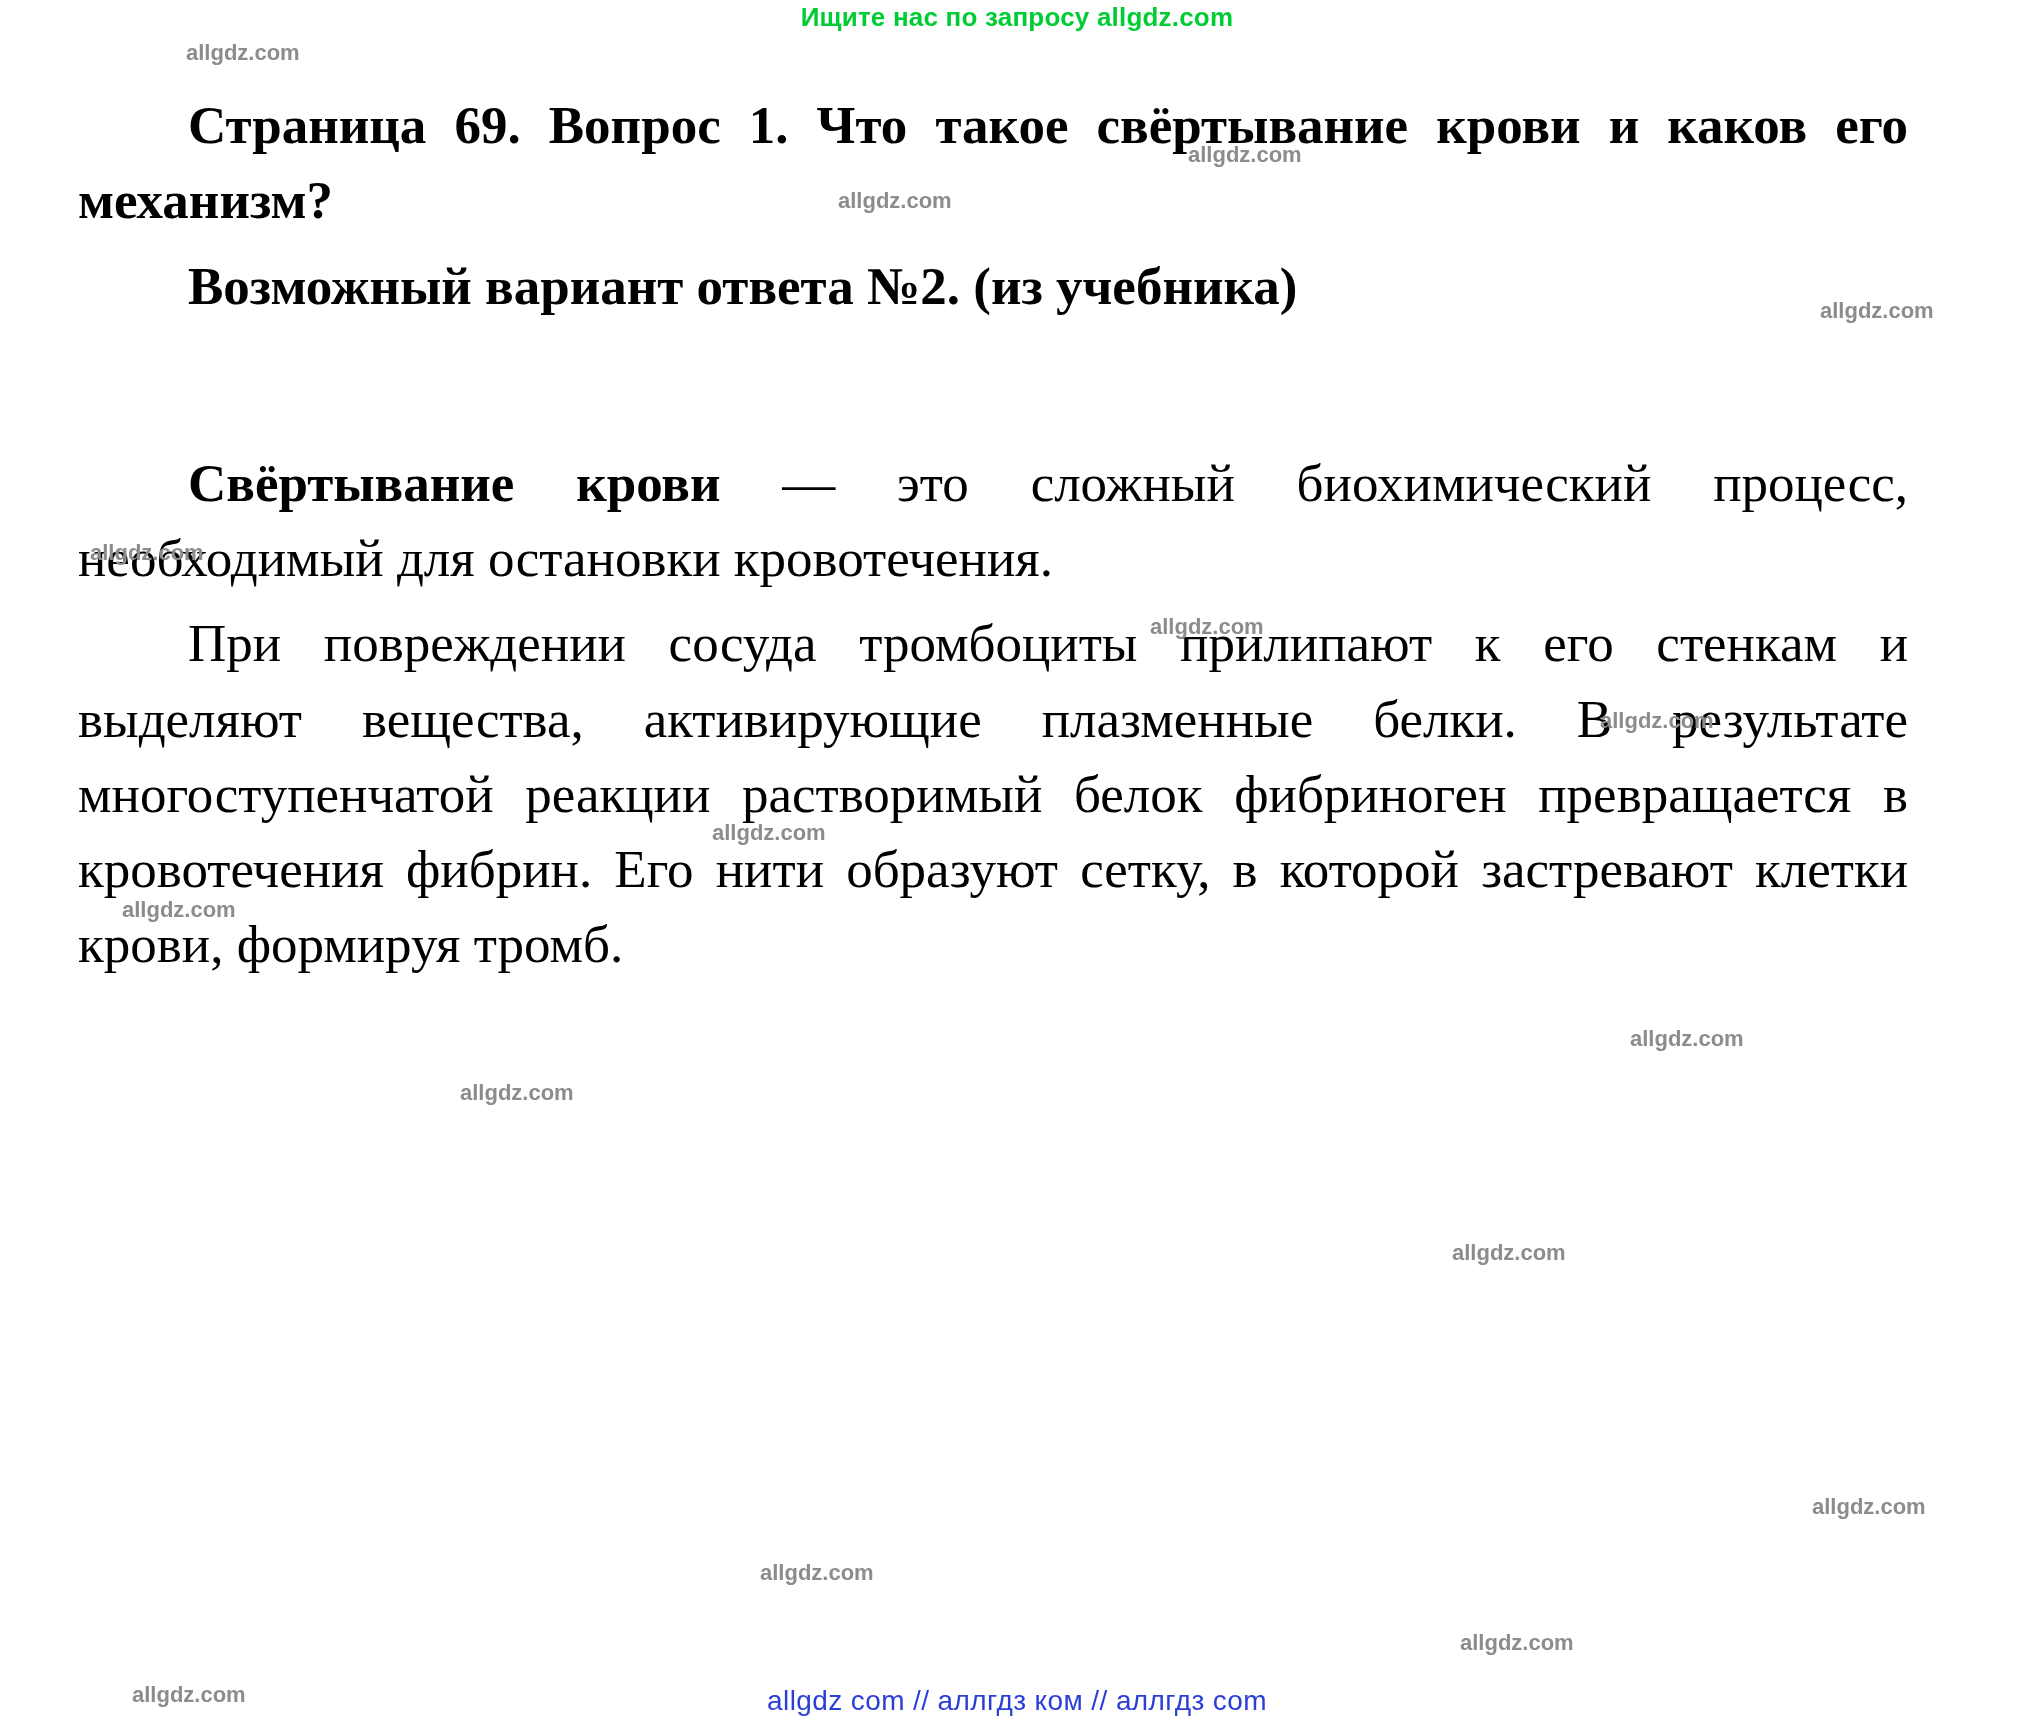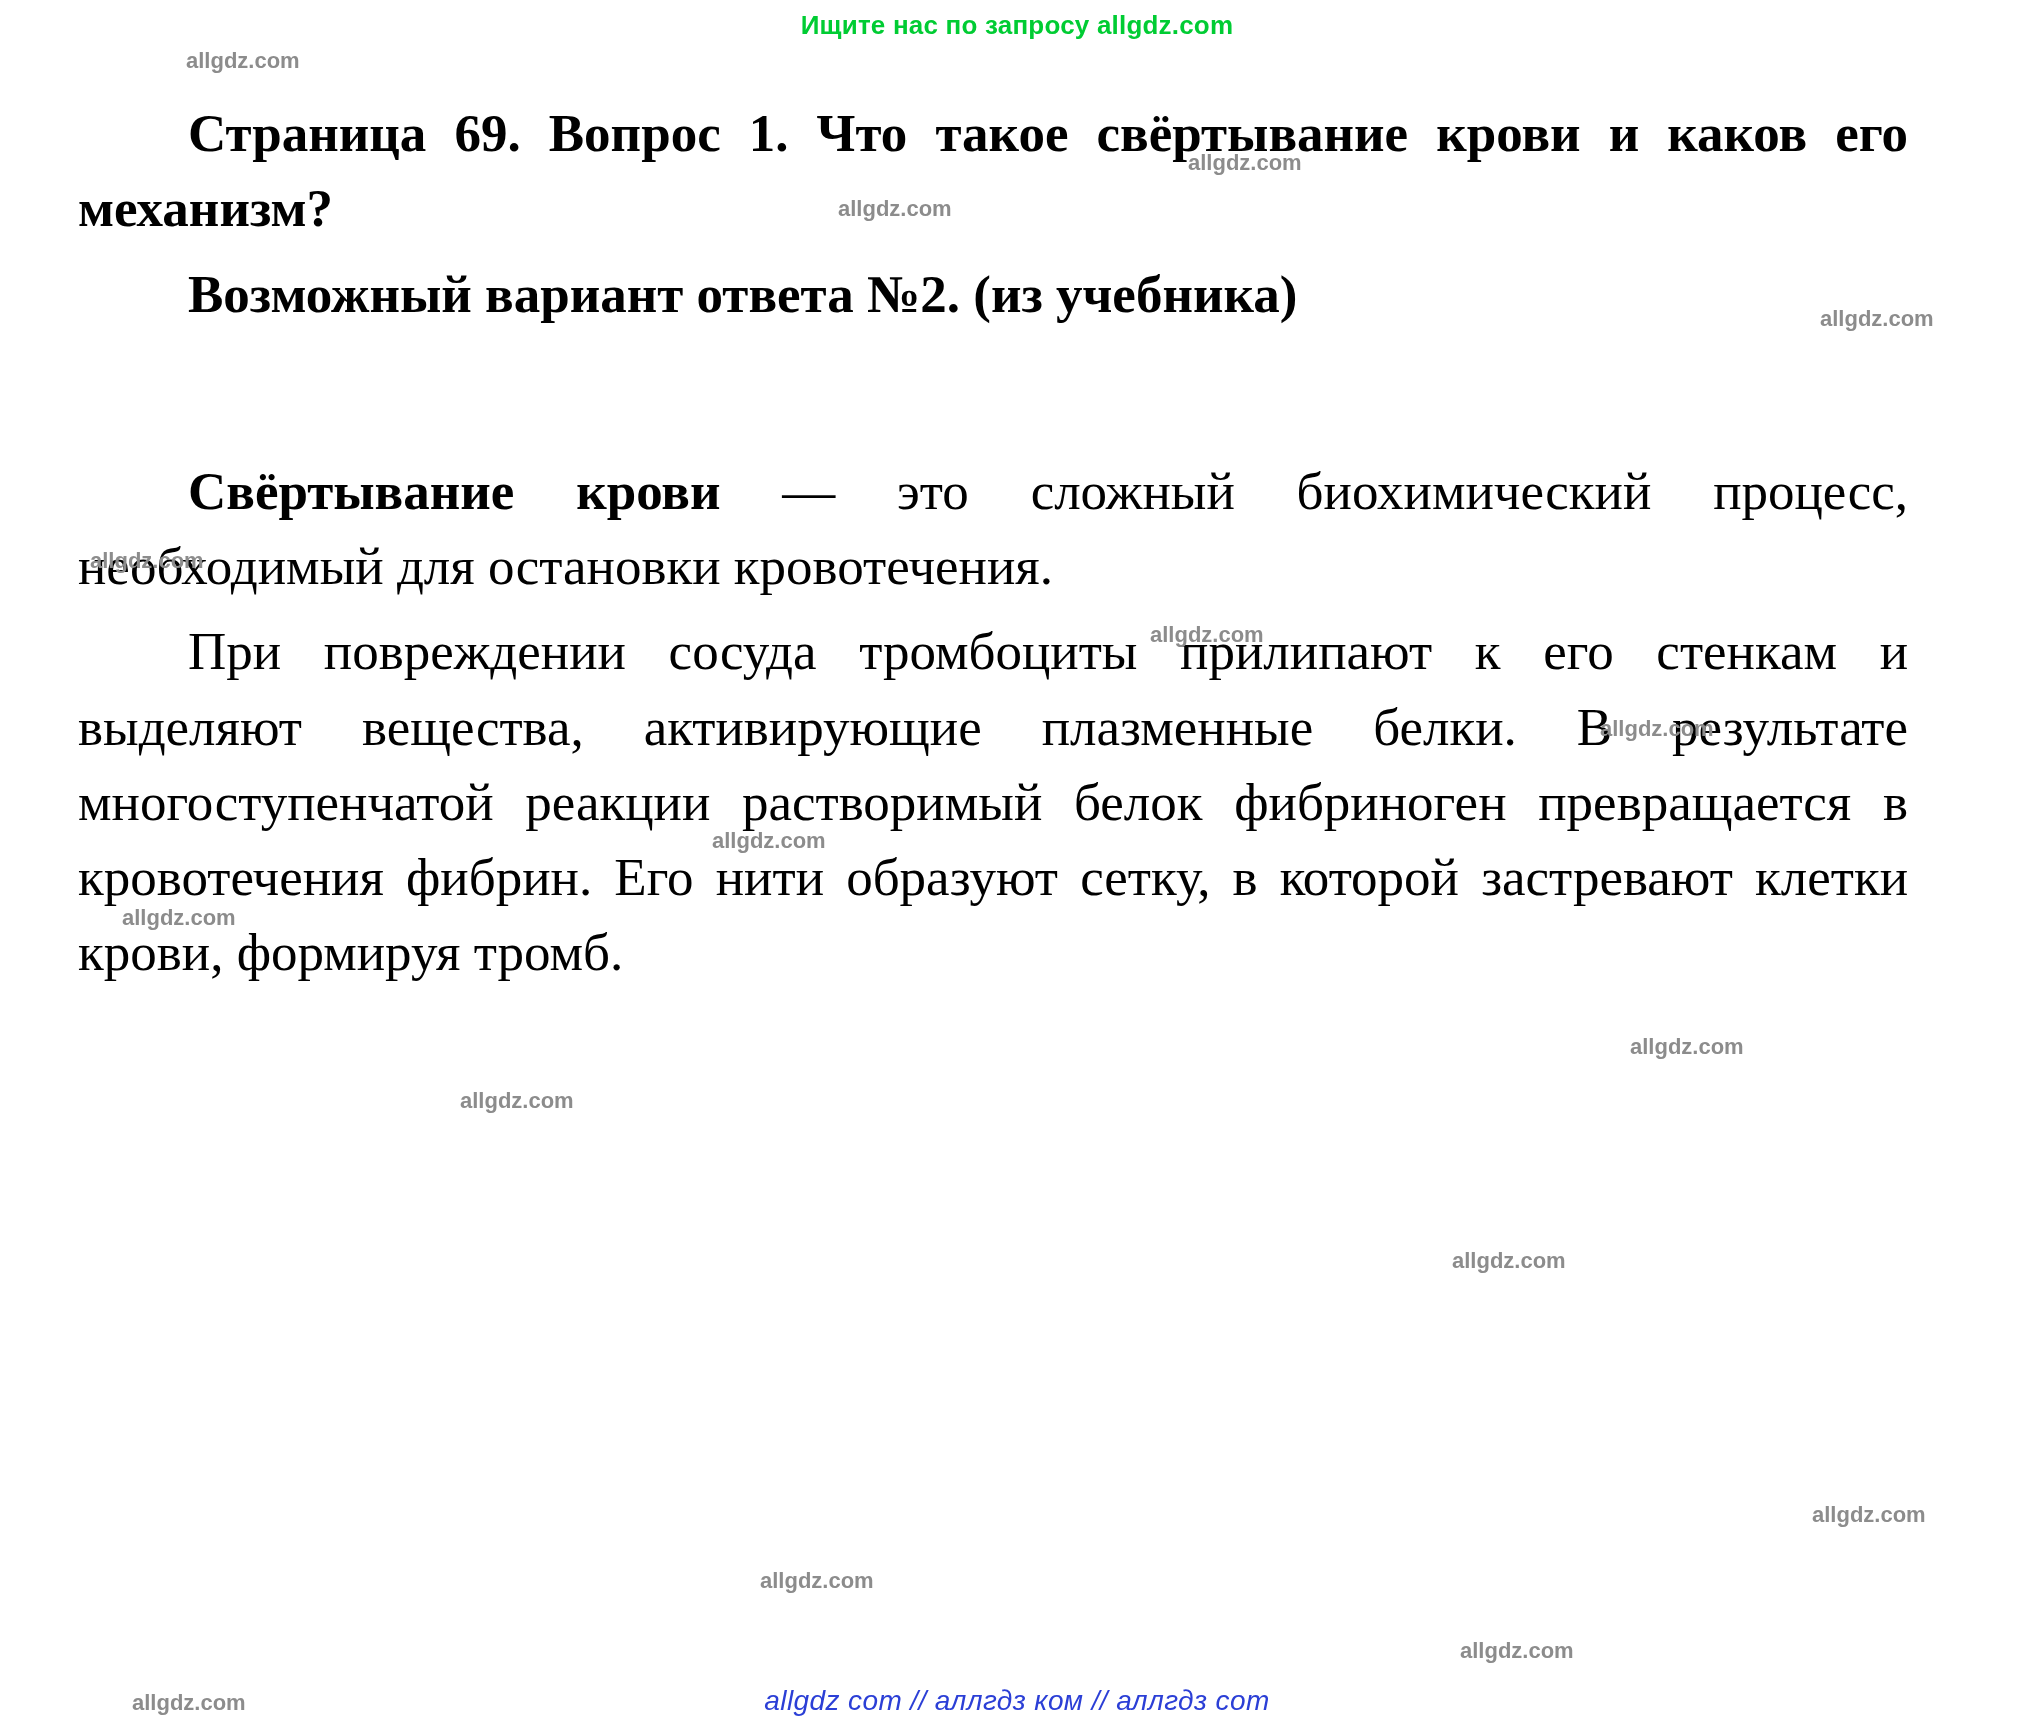--- a/index.html
+++ b/index.html
@@ -11,21 +11,20 @@
     width: 2034px;
     height: 1735px;
     position: relative;
     font-family: "Liberation Serif", serif;
     color: #000000;
     overflow: hidden;
   }
   .page {
     position: absolute;
     inset: 0;
-    margin-top: 8px;
   }
   .top-banner {
     position: absolute;
     top: 2px;
     left: 0;
     width: 100%;
     text-align: center;
     font-family: "Liberation Sans", sans-serif;
     font-size: 26px;
     color: #00cc33;
@@ -64,21 +63,20 @@
   .footer {
     position: absolute;
     bottom: 18px;
     left: 0;
     width: 100%;
     text-align: center;
     font-family: "Liberation Sans", sans-serif;
     font-size: 28px;
     color: #2b3fd6;
     letter-spacing: 0.4px;
-    font-style: italic;
   }
 </style>
 </head>
 <body>
 
 <div class="page">
 
   <div class="top-banner">Ищите нас по запросу allgdz.com</div>
 
   <div class="content">

